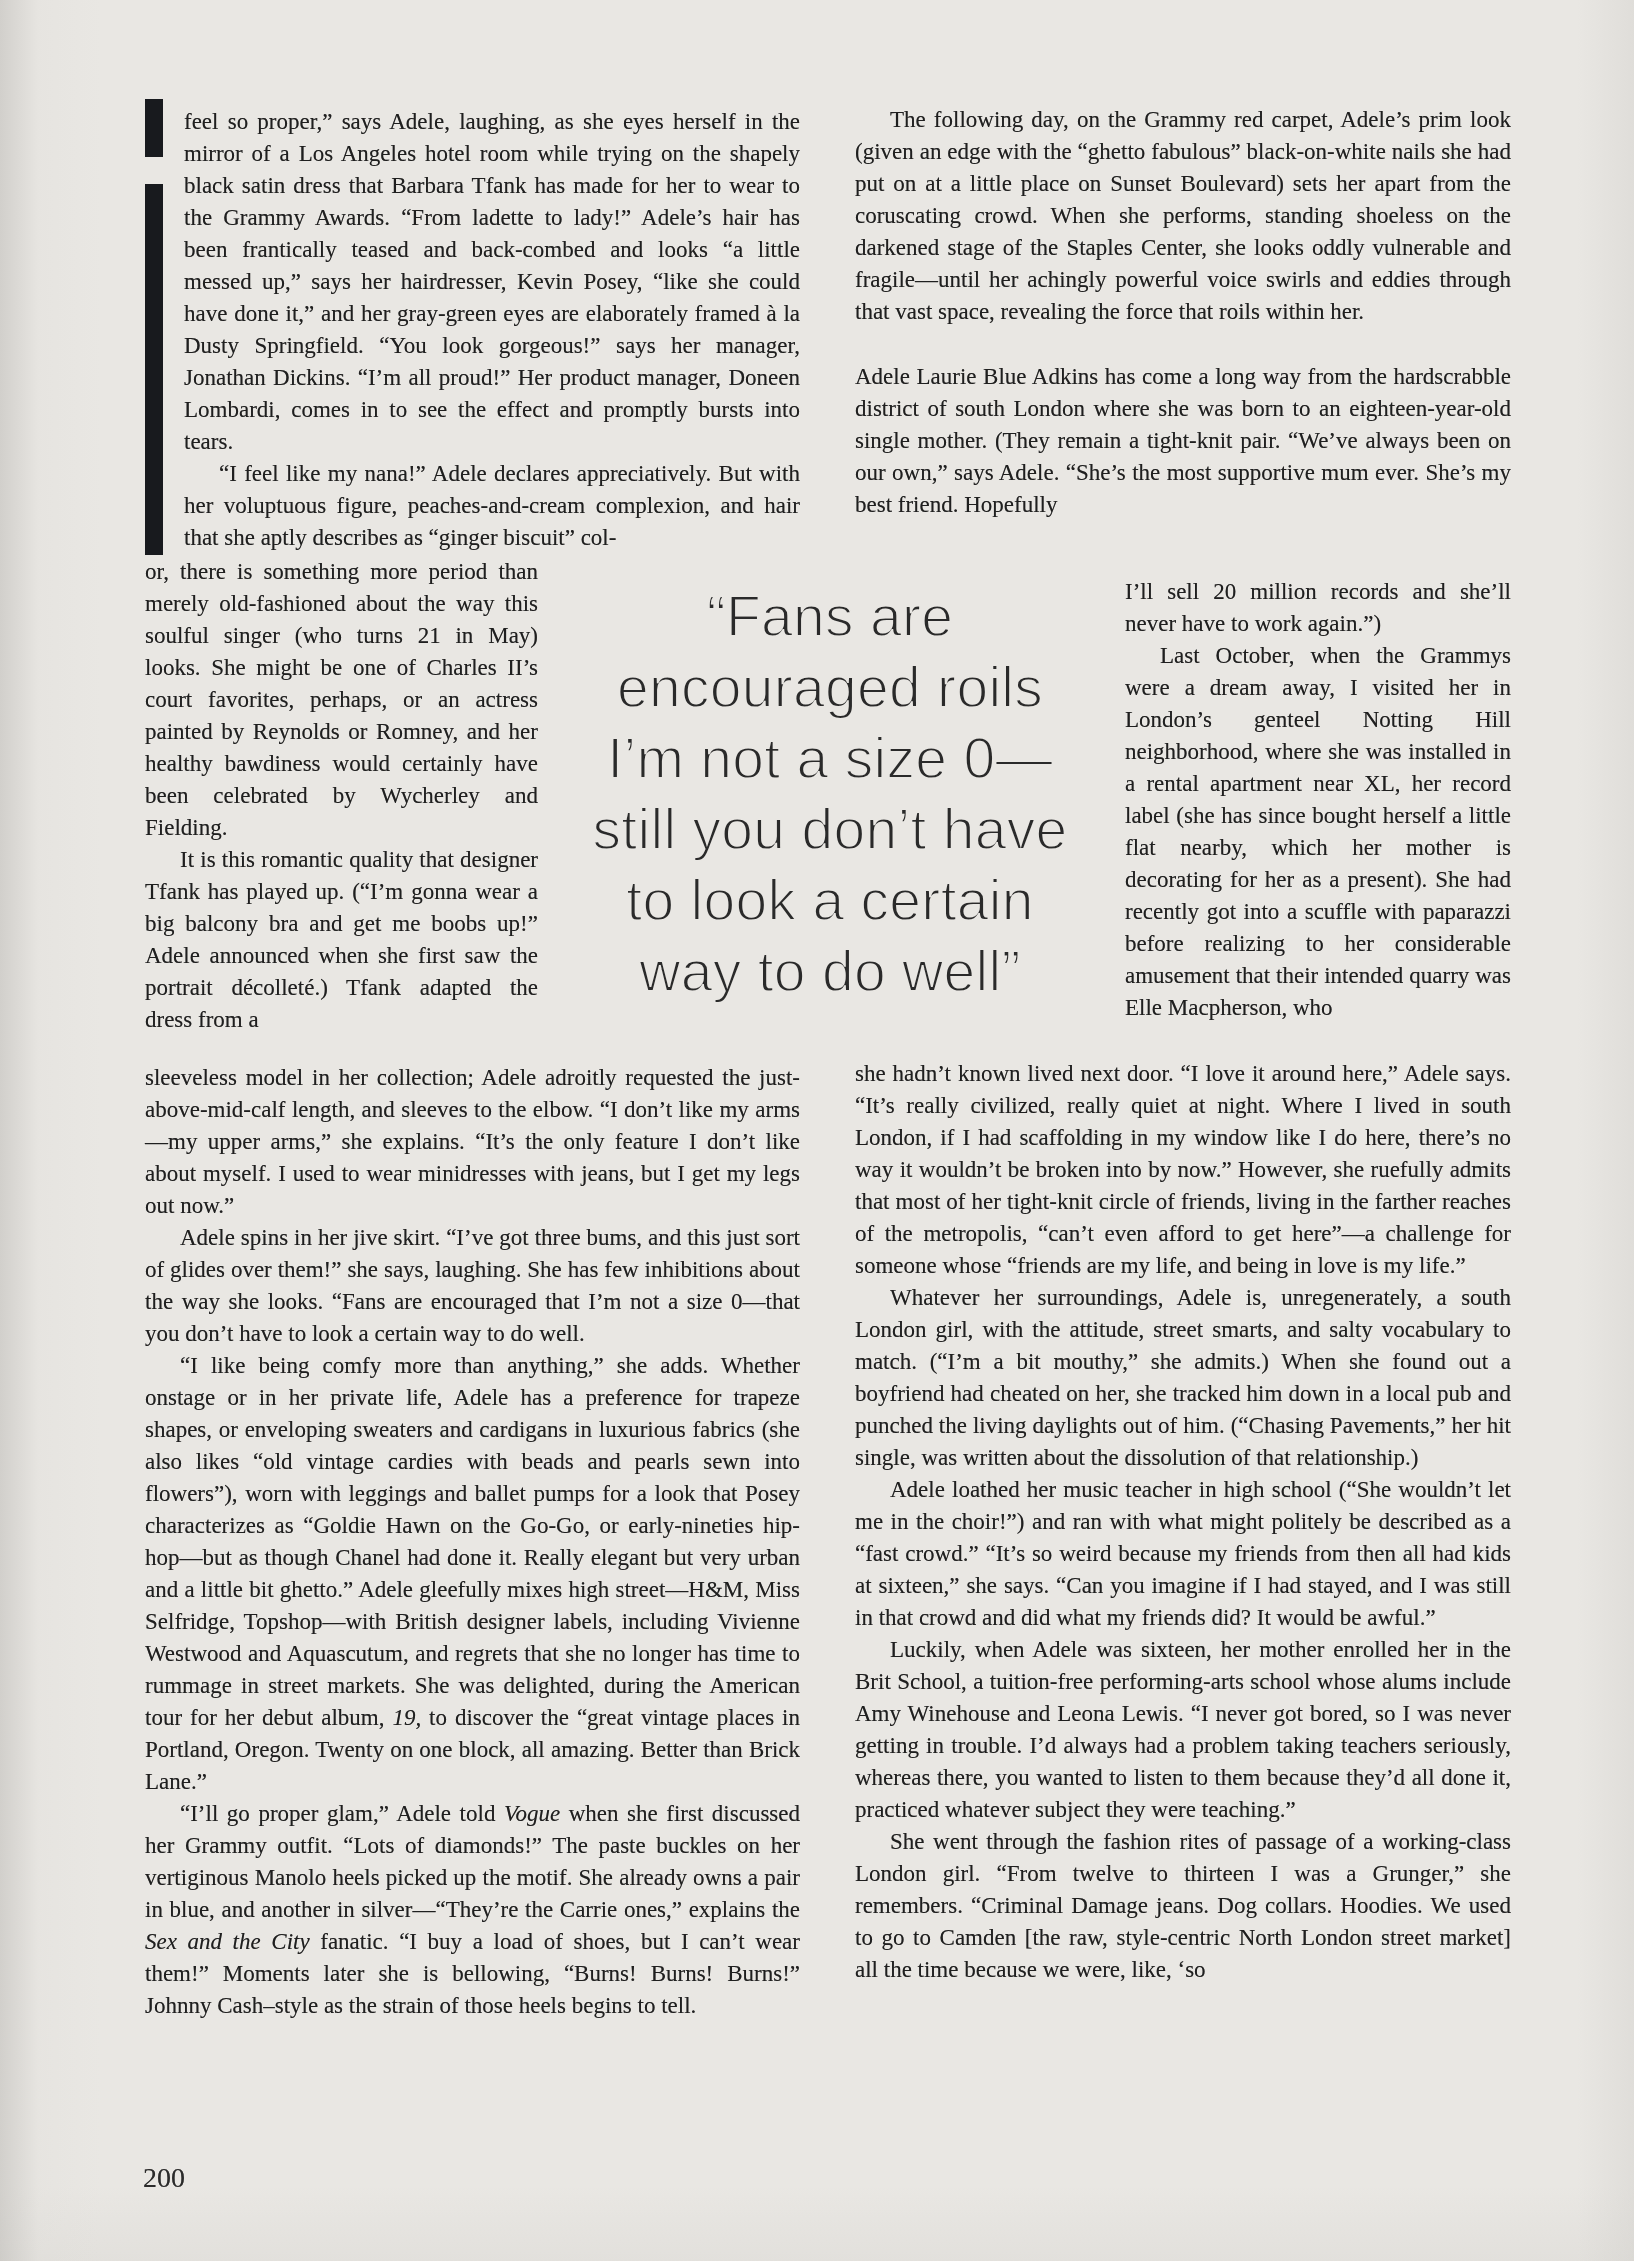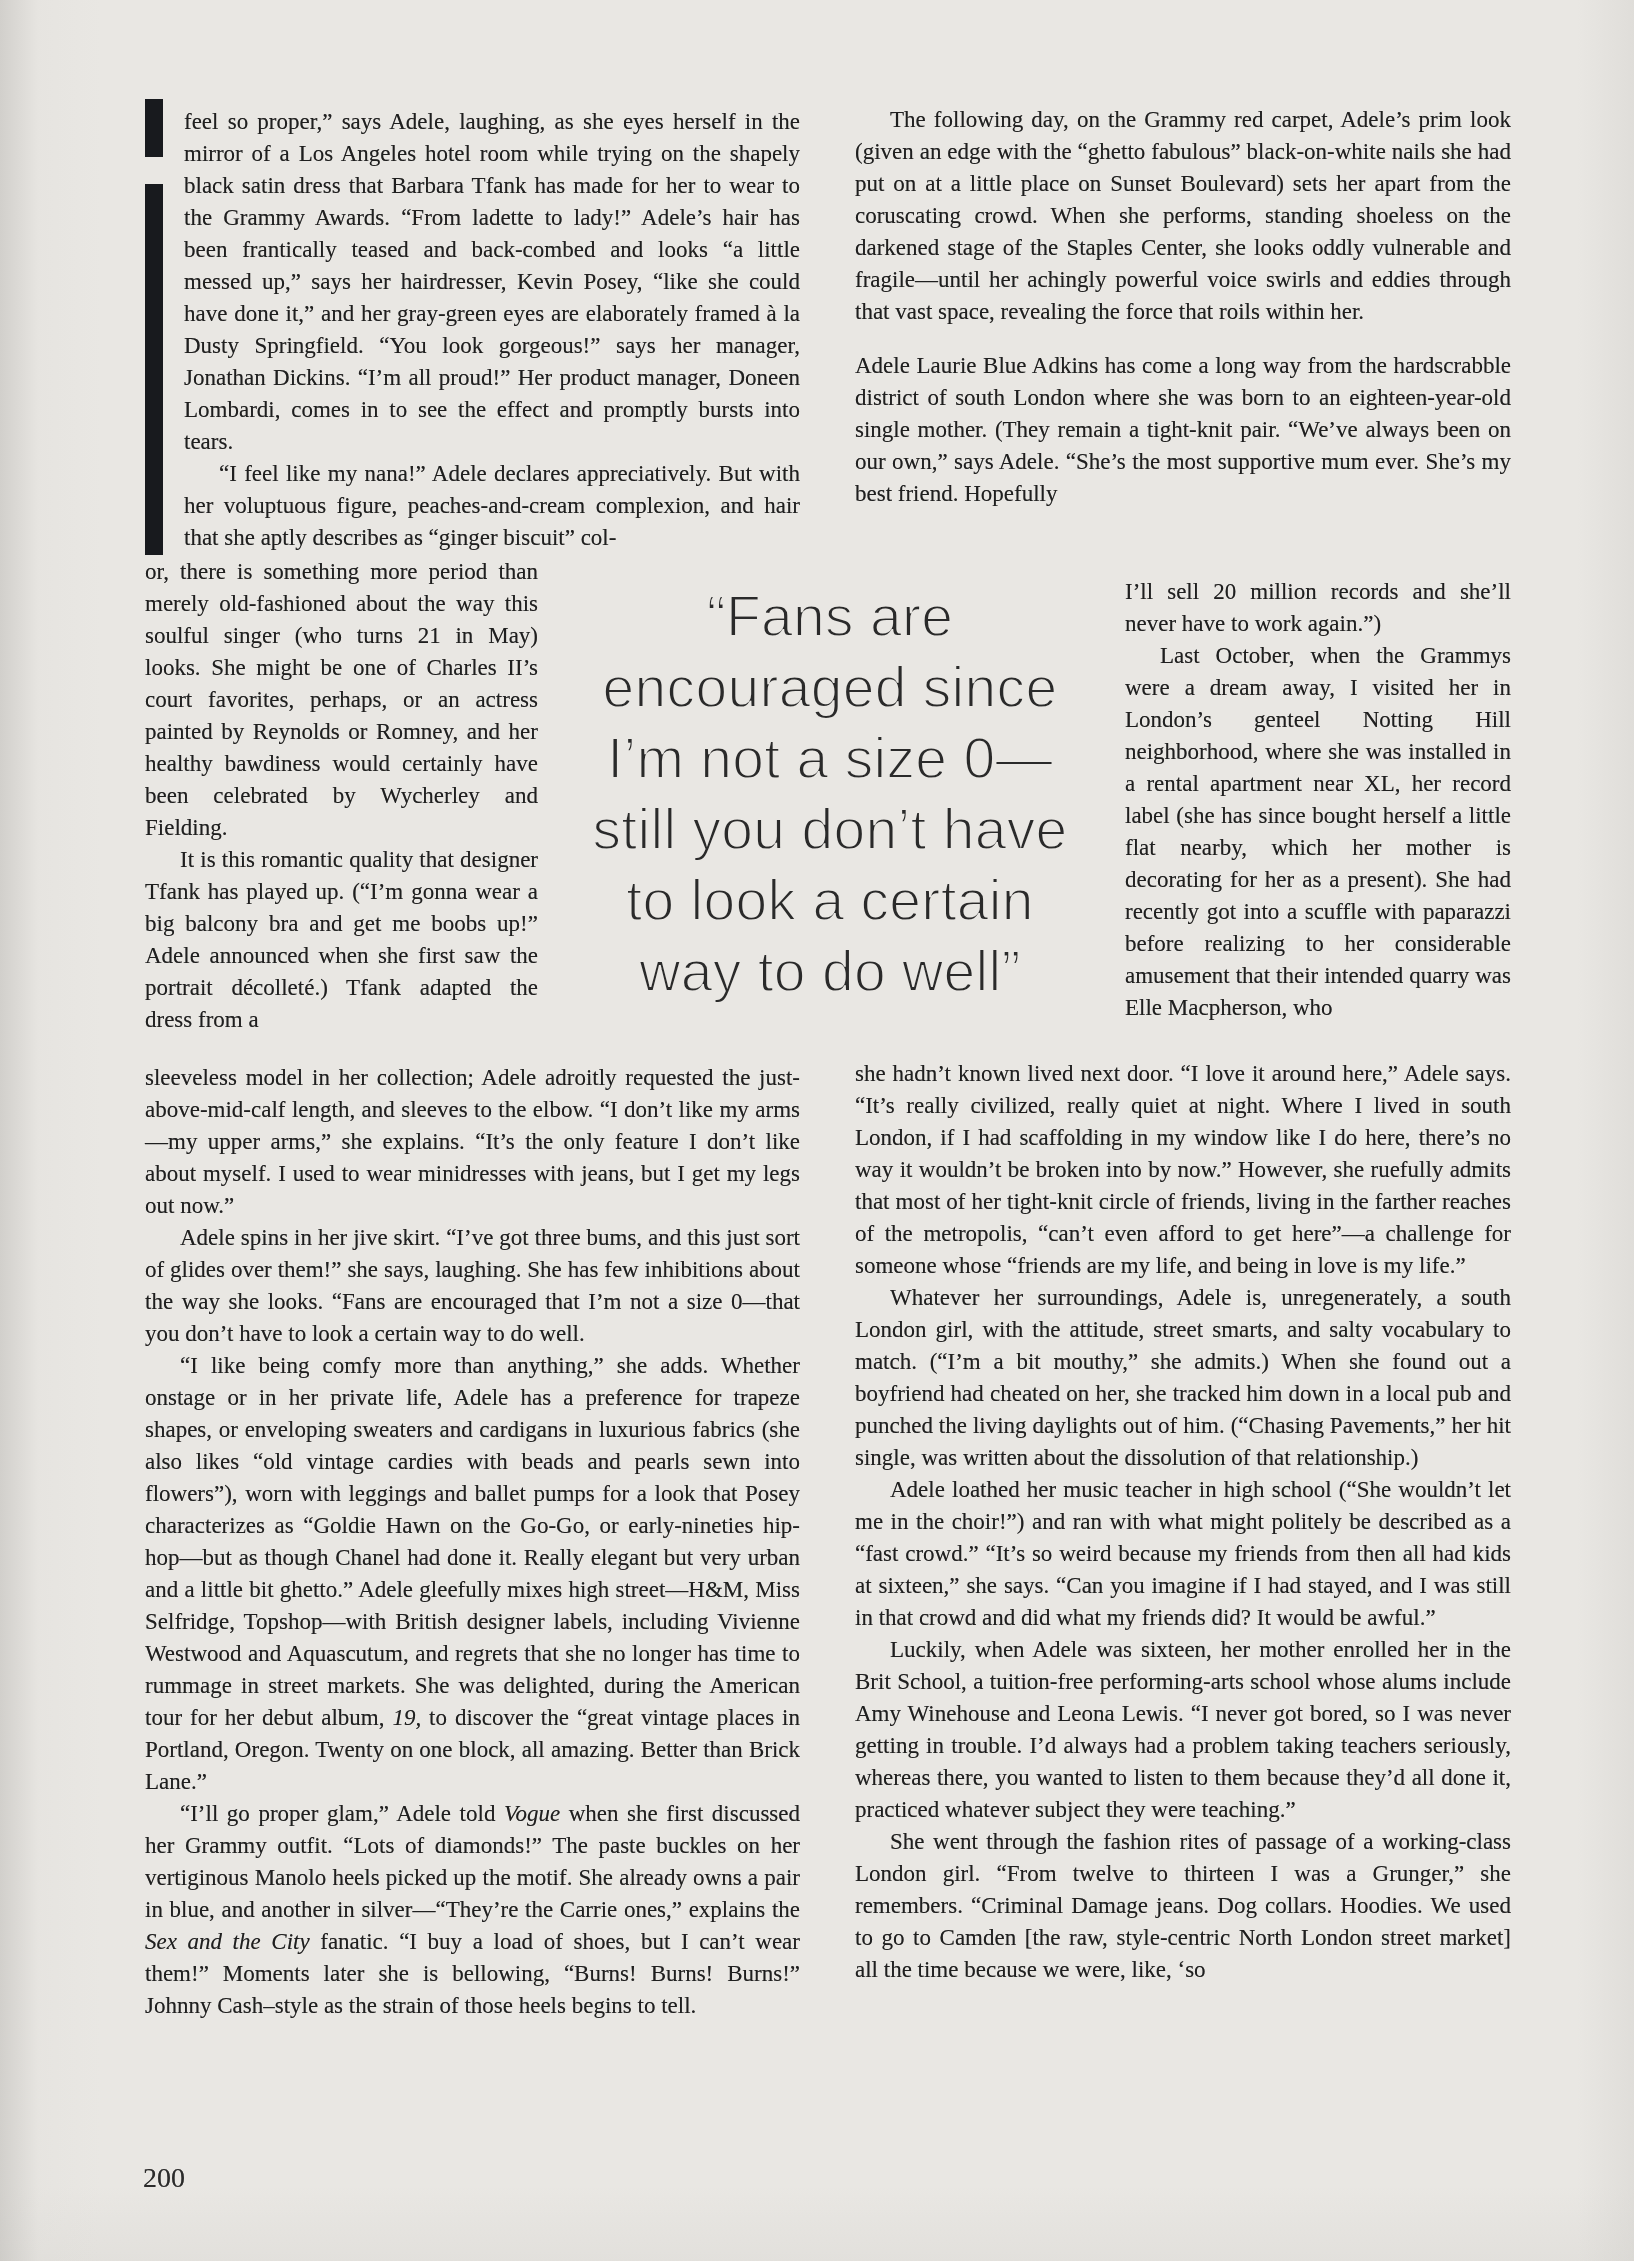--- a/index.html
+++ b/index.html
@@ -64,37 +64,37 @@
   </div>
 <div id="seg-left-c" class="seg">
     <p class="para"><span>sleeveless model in her collection; Adele adroitly requested the just-above-mid-calf length, and sleeves to the elbow. “I don’t like my arms—my upper arms,” she explains. “It’s the only feature I don’t like about myself. I used to wear minidresses with jeans, but I get my legs out now.”</span></p>
     <p class="para ind"><span>Adele spins in her jive skirt. “I’ve got three bums, and this just sort of glides over them!” she says, laughing. She has few inhibitions about the way she looks. “Fans are encouraged that I’m not a size 0—that you don’t have to look a certain way to do well.</span></p>
     <p class="para ind"><span>“I like being comfy more than anything,” she adds. Whether onstage or in her private life, Adele has a preference for trapeze shapes, or enveloping sweaters and cardigans in luxurious fabrics (she also likes “old vintage cardies with beads and pearls sewn into flowers”), worn with leggings and ballet pumps for a look that Posey characterizes as “Goldie Hawn on the Go-Go, or early-nineties hip-hop—but as though Chanel had done it. Really elegant but very urban and a little bit ghetto.” Adele gleefully mixes high street—H&amp;M, Miss Selfridge, Topshop—with British designer labels, including Vivienne Westwood and Aquascutum, and regrets that she no longer has time to rummage in street markets. She was delighted, during the American tour for her debut album, </span><span class="it">19,</span><span> to discover the “great vintage places in Portland, Oregon. Twenty on one block, all amazing. Better than Brick Lane.”</span></p>
     <p class="para ind"><span>“I’ll go proper glam,” Adele told </span><span class="it">Vogue</span><span> when she first discussed her Grammy outfit. “Lots of diamonds!” The paste buckles on her vertiginous Manolo heels picked up the motif. She already owns a pair in blue, and another in silver—“They’re the Carrie ones,” explains the </span><span class="it">Sex and the City</span><span> fanatic. “I buy a load of shoes, but I can’t wear them!” Moments later she is bellowing, “Burns! Burns! Burns!” Johnny Cash–style as the strain of those heels begins to tell.</span></p>
   </div>
 
 <div id="seg-right-a" class="seg">
     <p class="para ind"><span>The following day, on the Grammy red carpet, Adele’s prim look (given an edge with the “ghetto fabulous” black-on-white nails she had put on at a little place on Sunset Boulevard) sets her apart from the coruscating crowd. When she performs, standing shoeless on the darkened stage of the Staples Center, she looks oddly vulnerable and fragile—until her achingly powerful voice swirls and eddies through that vast space, revealing the force that roils within her.</span></p>
-    <p class="para" style="margin-top: 22px;"><span>Adele Laurie Blue Adkins has come a long way from the hardscrabble district of south London where she was born to an eighteen-year-old single mother. (They remain a tight-knit pair. “We’ve always been on our own,” says Adele. “She’s the most supportive mum ever. She’s my best friend. Hopefully</span></p>
+    <p class="para" style="margin-top: 33px;"><span>Adele Laurie Blue Adkins has come a long way from the hardscrabble district of south London where she was born to an eighteen-year-old single mother. (They remain a tight-knit pair. “We’ve always been on our own,” says Adele. “She’s the most supportive mum ever. She’s my best friend. Hopefully</span></p>
   </div>
 <div id="seg-right-b" class="seg">
     <p class="para"><span>I’ll sell 20 million records and she’ll never have to work again.”)</span></p>
     <p class="para ind"><span>Last October, when the Grammys were a dream away, I visited her in London’s genteel Notting Hill neighborhood, where she was installed in a rental apartment near XL, her record label (she has since bought herself a little flat nearby, which her mother is decorating for her as a present). She had recently got into a scuffle with paparazzi before realizing to her considerable amusement that their intended quarry was Elle Macpherson, who</span></p>
   </div>
 <div id="seg-right-c" class="seg">
     <p class="para"><span>she hadn’t known lived next door. “I love it around here,” Adele says. “It’s really civilized, really quiet at night. Where I lived in south London, if I had scaffolding in my window like I do here, there’s no way it wouldn’t be broken into by now.” However, she ruefully admits that most of her tight-knit circle of friends, living in the farther reaches of the metropolis, “can’t even afford to get here”—a challenge for someone whose “friends are my life, and being in love is my life.”</span></p>
     <p class="para ind"><span>Whatever her surroundings, Adele is, unregenerately, a south London girl, with the attitude, street smarts, and salty vocabulary to match. (“I’m a bit mouthy,” she admits.) When she found out a boyfriend had cheated on her, she tracked him down in a local pub and punched the living daylights out of him. (“Chasing Pavements,” her hit single, was written about the dissolution of that relationship.)</span></p>
     <p class="para ind"><span>Adele loathed her music teacher in high school (“She wouldn’t let me in the choir!”) and ran with what might politely be described as a “fast crowd.” “It’s so weird because my friends from then all had kids at sixteen,” she says. “Can you imagine if I had stayed, and I was still in that crowd and did what my friends did? It would be awful.”</span></p>
     <p class="para ind"><span>Luckily, when Adele was sixteen, her mother enrolled her in the Brit School, a tuition-free performing-arts school whose alums include Amy Winehouse and Leona Lewis. “I never got bored, so I was never getting in trouble. I’d always had a problem taking teachers seriously, whereas there, you wanted to listen to them because they’d all done it, practiced whatever subject they were teaching.”</span></p>
     <p class="para ind"><span>She went through the fashion rites of passage of a working-class London girl. “From twelve to thirteen I was a Grunger,” she remembers. “Criminal Damage jeans. Dog collars. Hoodies. We used to go to Camden [the raw, style-centric North London street market] all the time because we were, like, ‘so</span></p>
   </div>
 
 <div class="pullquote">
     <div class="qline">“Fans are</div>
-    <div class="qline">encouraged since</div>
+    <div class="qline">encouraged roils</div>
     <div class="qline">I’m not a size 0—</div>
     <div class="qline">still you don’t have</div>
     <div class="qline">to look a certain</div>
     <div class="qline">way to do well”</div>
   </div>
 
 <div class="pagenum">200</div>
 
 
 </body></html>

